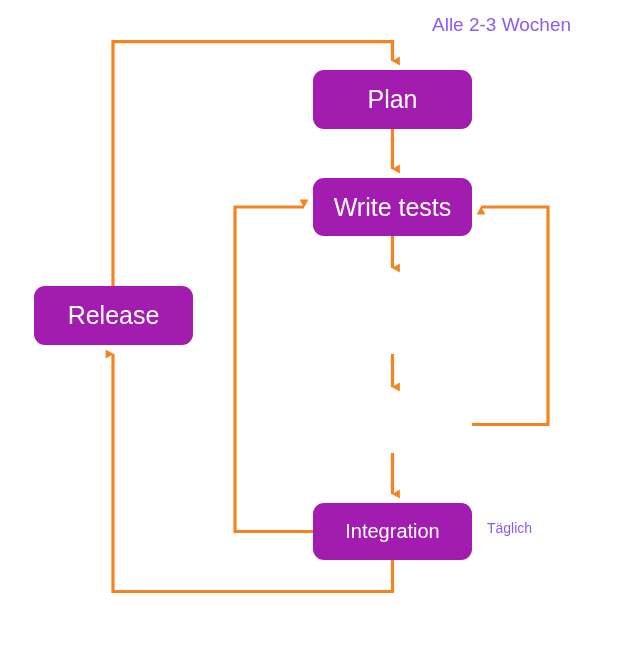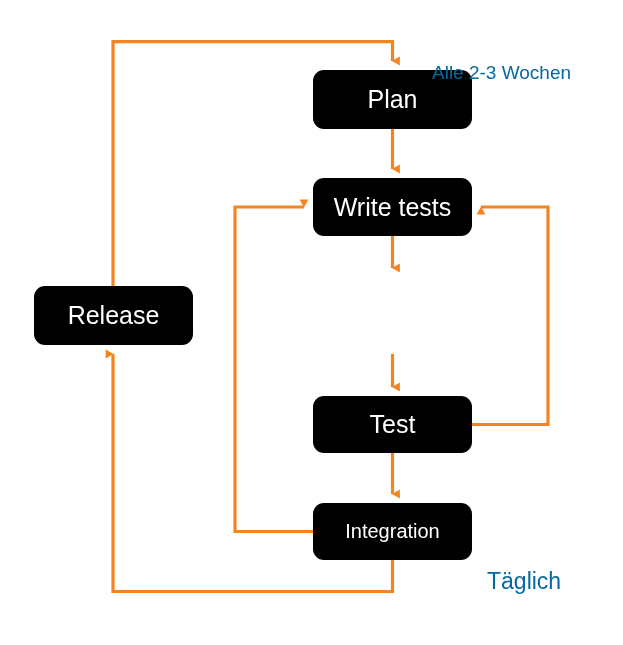--- a/index.html
+++ b/index.html
@@ -22,51 +22,50 @@
   }
   svg.edges {
     position: absolute;
     left: 0; top: 0;
     width: 623px;
     height: 645px;
     pointer-events: none;
   }
   .node {
     position: absolute;
-    background: #000000;
+    background: #a21caf;
     border-radius: 11px;
     color: #ffffff;
     display: flex;
     align-items: center;
     justify-content: center;
     text-align: center;
     line-height: 1.16;
     box-sizing: border-box;
   }
   .node-label {
     display: block;
     white-space: pre-line;
     padding: 0 6px;
   }
   .caption {
     position: absolute;
-    color: #0369a1;
+    color: #8b5cf6;
     white-space: nowrap;
-    margin-top: 48px;
   }
   
   #node-plan        { left: 313px; top: 70px;  width: 159px; height: 59px;  font-size: 25px; }
   #node-write-tests { left: 313px; top: 178px; width: 159px; height: 58px;  font-size: 25px; }
   #node-pair        { left: 264px; top: 277px; width: 259px; height: 77px;  font-size: 25px; }
   #node-test        { left: 313px; top: 396px; width: 159px; height: 57px;  font-size: 25px; }
   #node-integration { left: 313px; top: 503px; width: 159px; height: 57px;  font-size: 20px; }
   #node-release     { left: 34px;  top: 286px; width: 159px; height: 59px;  font-size: 25px; }
 
   #caption-cadence  { left: 432px; top: 14px;  font-size: 19px; }
-  #caption-daily    { left: 487px; top: 520px; font-size: 23px; }
+  #caption-daily    { left: 487px; top: 520px; font-size: 14px; }
   #caption-source   { left: 420px; top: 612px; font-size: 18px; }
 </style>
 </head>
 <body>
 
 <div id="diagram-root">
 
   <svg class="edges" viewBox="0 0 623 645">
     <defs>
       <marker id="arrow-down" markerWidth="10" markerHeight="10" refX="5" refY="8" orient="auto" markerUnits="userSpaceOnUse">
@@ -105,23 +104,20 @@
 
   <div class="node" id="node-plan">
     <span class="node-label">Plan</span>
   </div>
 
   <div class="node" id="node-write-tests">
     <span class="node-label">Write tests</span>
   </div>
 
 
-  <div class="node" id="node-test">
-    <span class="node-label">Test</span>
-  </div>
 
   <div class="node" id="node-integration">
     <span class="node-label">Integration</span>
   </div>
 
   <div class="node" id="node-release">
     <span class="node-label">Release</span>
   </div>
 
   <div class="caption" id="caption-cadence">Alle 2-3 Wochen</div>

